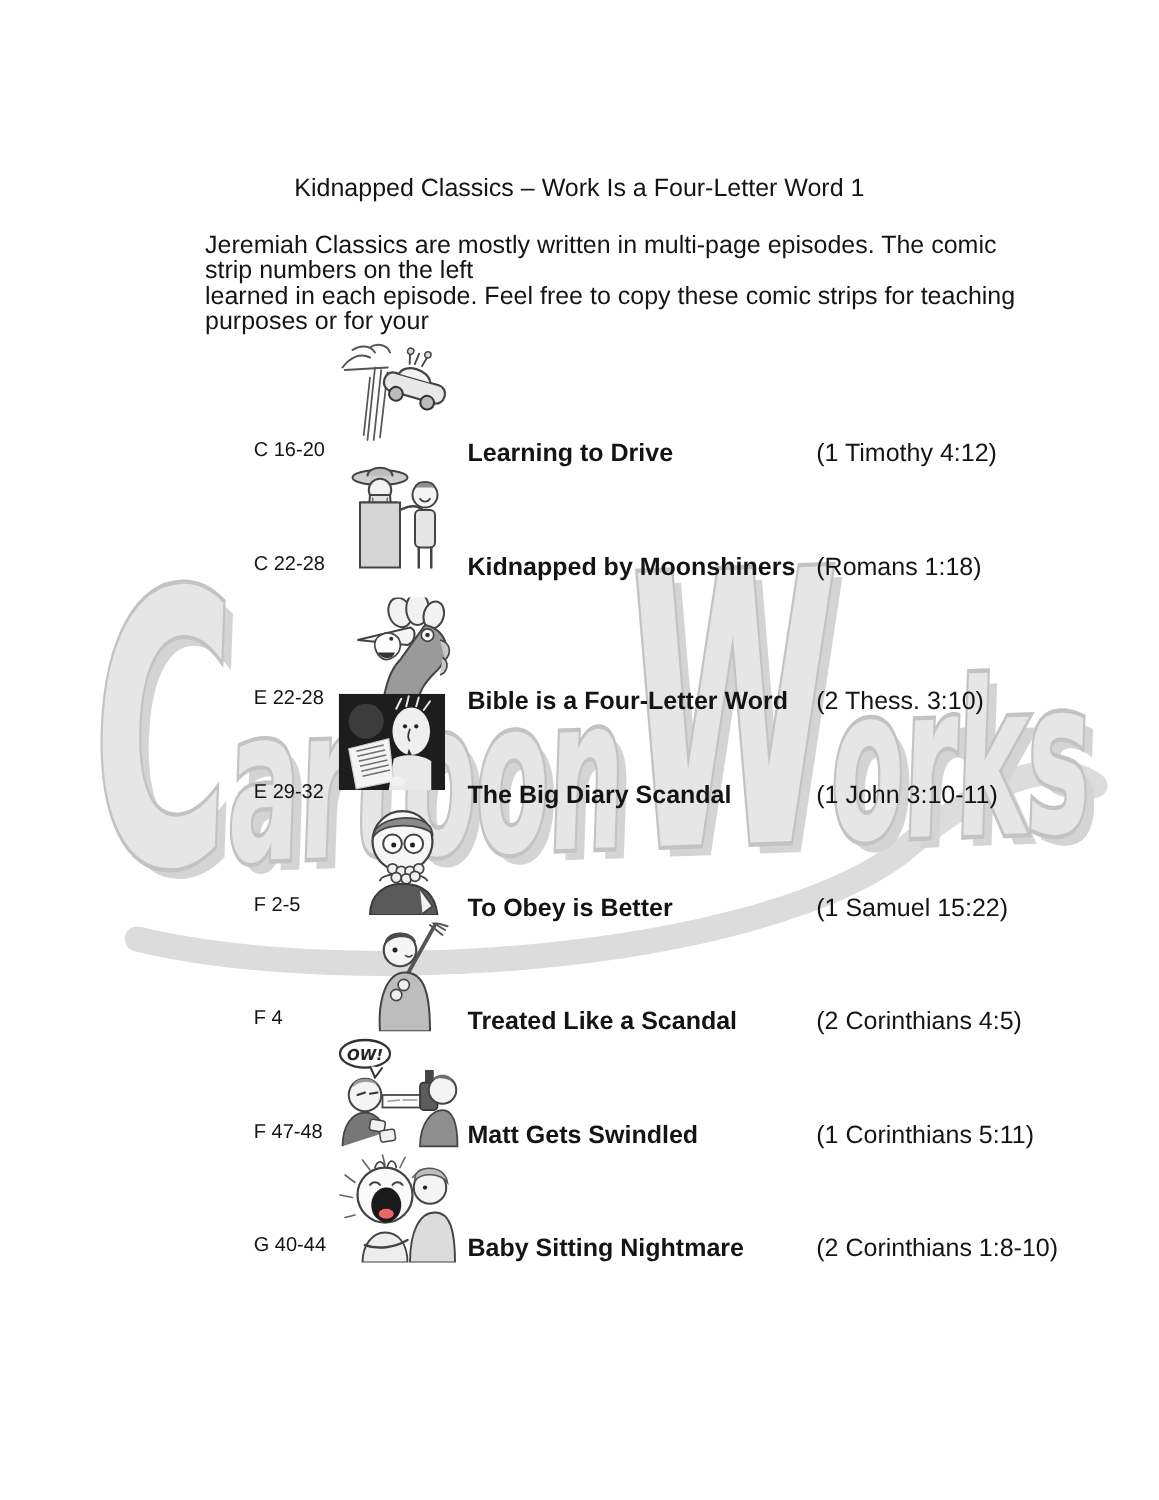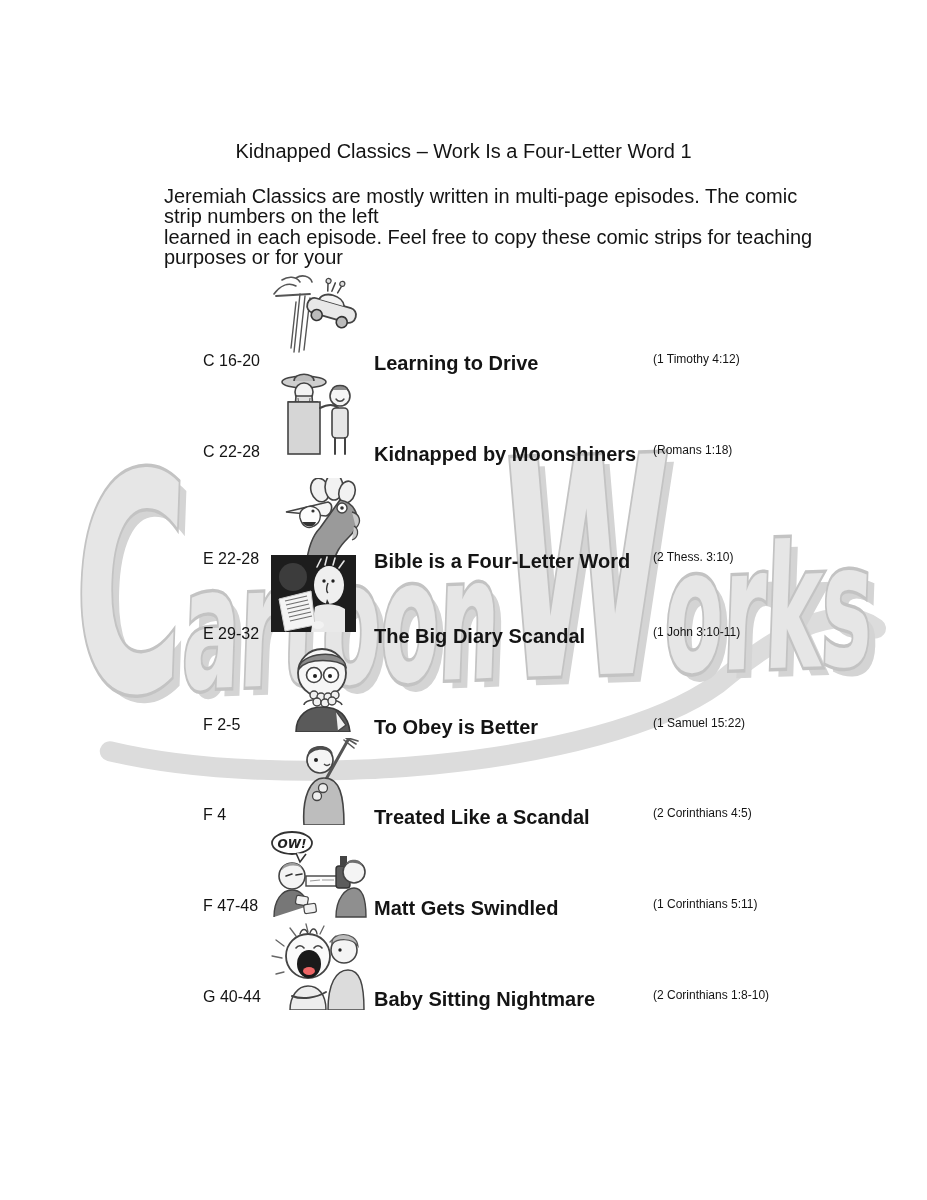--- a/index.html
+++ b/index.html
@@ -26,21 +26,21 @@
   }
   .watermark{
     position:absolute;left:75px;top:440px;z-index:0;
     transform:rotate(-2deg);
   }
   .toc-row{
     position:absolute;left:0;width:927px;height:22px;z-index:2;
   }
   .toc-row .code{position:absolute;left:163px;top:0;font-size:16px;margin-left:40px;}
   .toc-row .title{position:absolute;left:374px;top:0;font-size:20px;font-weight:bold;}
-  .toc-row .ref{position:absolute;left:653px;top:0;font-size:12px;}
+  .toc-row .ref{position:absolute;left:653px;top:0;font-size:20px;}
   .thumb{position:absolute;z-index:1;}
   .thumb svg{display:block;}
 </style>
 </head>
 <body>
 
 <div class="page">
 
   <svg class="watermark" width="820" height="335" viewBox="0 0 820 335">
     <path d="M 30 298 C 200 345, 520 332, 640 252 C 700 205 762 172 800 202" fill="none" stroke="#dcdcdc" stroke-width="20" stroke-linecap="round"></path>

